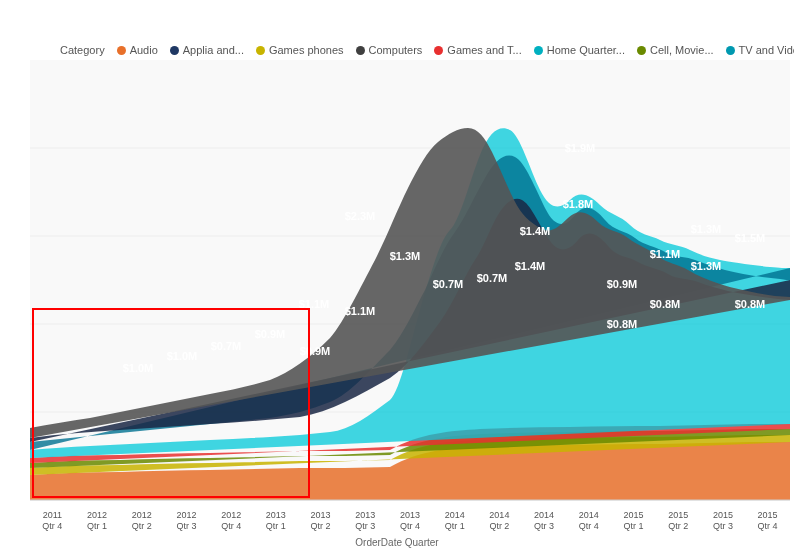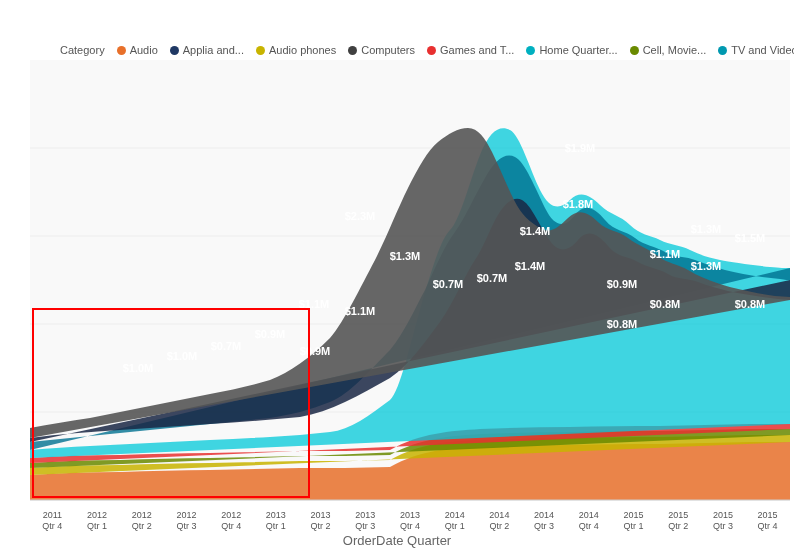--- a/index.html
+++ b/index.html
@@ -95,21 +95,21 @@
   <div class="legend-item">
         <div class="legend-dot" style="background-color: rgb(232, 112, 42);"></div>
         <span class="legend-label">Audio</span>
       </div>
       <div class="legend-item">
         <div class="legend-dot" style="background-color: rgb(31, 56, 100);"></div>
         <span class="legend-label">Applia and...</span>
       </div>
       <div class="legend-item">
         <div class="legend-dot" style="background-color: rgb(200, 180, 0);"></div>
-        <span class="legend-label">Audio phones</span>
+        <span class="legend-label">Games phones</span>
       </div>
       <div class="legend-item">
         <div class="legend-dot" style="background-color: rgb(64, 64, 64);"></div>
         <span class="legend-label">Computers</span>
       </div>
       <div class="legend-item">
         <div class="legend-dot" style="background-color: rgb(232, 48, 48);"></div>
         <span class="legend-label">Games and T...</span>
       </div>
       <div class="legend-item">
@@ -208,15 +208,15 @@
       <div class="x-tick" style="font-size:9px;color:#555;text-align:center;line-height:1.2">2014<br>Qtr 1</div>
       <div class="x-tick" style="font-size:9px;color:#555;text-align:center;line-height:1.2">2014<br>Qtr 2</div>
       <div class="x-tick" style="font-size:9px;color:#555;text-align:center;line-height:1.2">2014<br>Qtr 3</div>
       <div class="x-tick" style="font-size:9px;color:#555;text-align:center;line-height:1.2">2014<br>Qtr 4</div>
       <div class="x-tick" style="font-size:9px;color:#555;text-align:center;line-height:1.2">2015<br>Qtr 1</div>
       <div class="x-tick" style="font-size:9px;color:#555;text-align:center;line-height:1.2">2015<br>Qtr 2</div>
       <div class="x-tick" style="font-size:9px;color:#555;text-align:center;line-height:1.2">2015<br>Qtr 3</div>
       <div class="x-tick" style="font-size:9px;color:#555;text-align:center;line-height:1.2">2015<br>Qtr 4</div>
     </div>
 
-    <div style="position:absolute;bottom:2px;left:50%;transform:translateX(-50%);font-size:13px;color:#666;text-align:center;">OrderDate Quarter</div>
+    <div style="position:absolute;bottom:2px;left:50%;transform:translateX(-50%);font-size:10px;color:#666;text-align:center;">OrderDate Quarter</div>
   </div>
 </div>
 
 </body></html>

